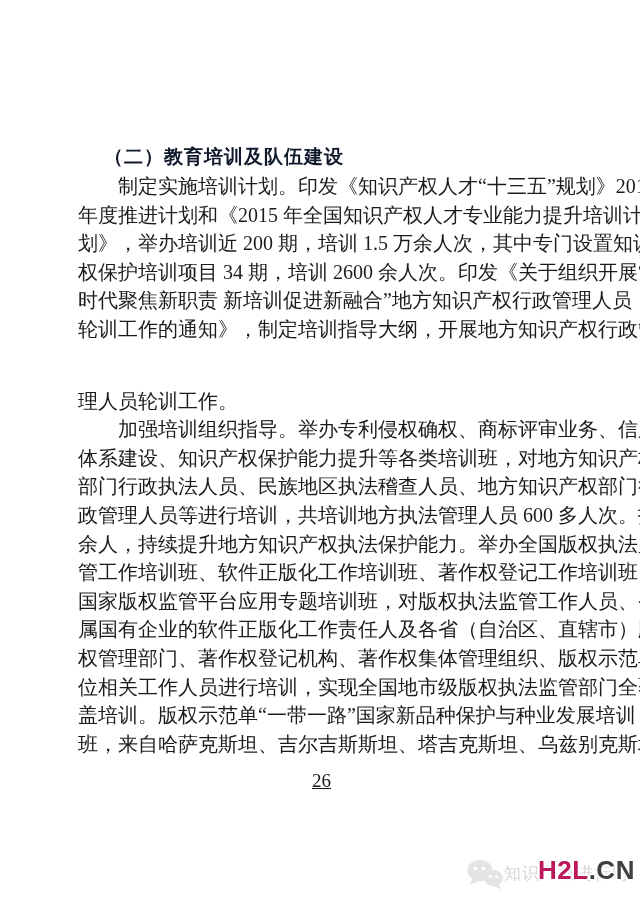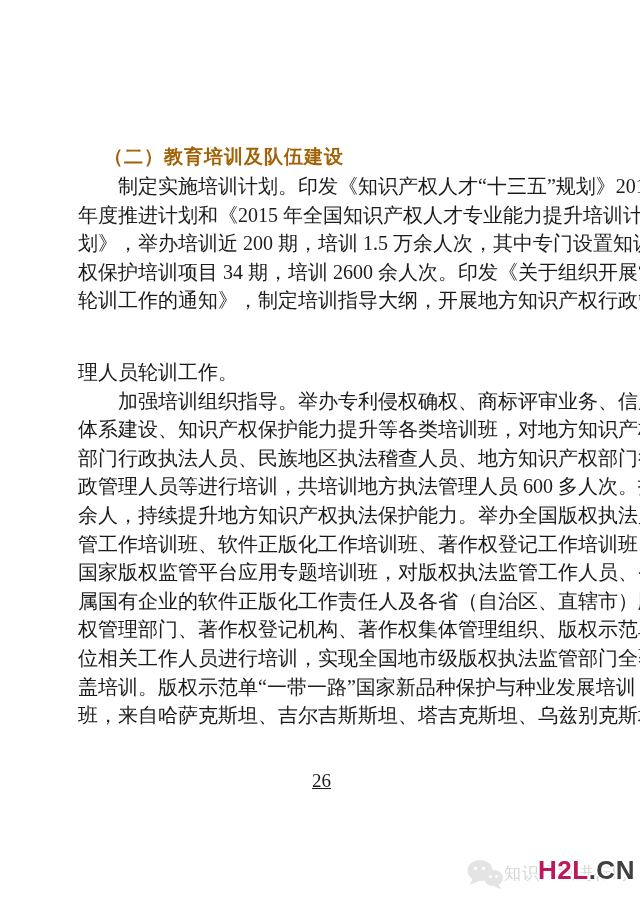--- a/index.html
+++ b/index.html
@@ -21,21 +21,21 @@
   .heading {
     position: absolute;
     top: 143px;
     left: 78px;
     width: 487px;
     margin: 0;
     padding-left: 26px;
     font-size: 19px;
     font-weight: bold;
     letter-spacing: 1px;
-    color: #a16207;
+    color: #0f172a;
     line-height: 28px;
   }
   .body-text {
     position: absolute;
     top: 172px;
     left: 78px;
     width: 487px;
   }
   .para { margin: 0; }
   .line {
@@ -101,20 +101,21 @@
 <div class="page">
 
   <h2 class="heading">（二）教育培训及队伍建设</h2>
 
   <div class="body-text">
     <div class="para">
         <div class="line indent">制定实施培训计划。印发《知识产权人才“十三五”规划》2019</div>
         <div class="line">年度推进计划和《2015 年全国知识产权人才专业能力提升培训计</div>
         <div class="line">划》，举办培训近 200 期，培训 1.5 万余人次，其中专门设置知识产</div>
         <div class="line">权保护培训项目 34 期，培训 2600 余人次。印发《关于组织开展“新</div>
+        <div class="line">时代聚焦新职责  新培训促进新融合”地方知识产权行政管理人员</div>
         <div class="line">轮训工作的通知》，制定培训指导大纲，开展地方知识产权行政管</div>
         <div class="line ragged">理人员轮训工作。</div>
       </div>
     <div class="para">
         <div class="line indent">加强培训组织指导。举办专利侵权确权、商标评审业务、信用</div>
         <div class="line">体系建设、知识产权保护能力提升等各类培训班，对地方知识产权</div>
         <div class="line">部门行政执法人员、民族地区执法稽查人员、地方知识产权部门行</div>
         <div class="line">政管理人员等进行培训，共培训地方执法管理人员 600 多人次。指</div>
         <div class="line">余人，持续提升地方知识产权执法保护能力。举办全国版权执法监</div>
         <div class="line">管工作培训班、软件正版化工作培训班、著作权登记工作培训班、</div>

